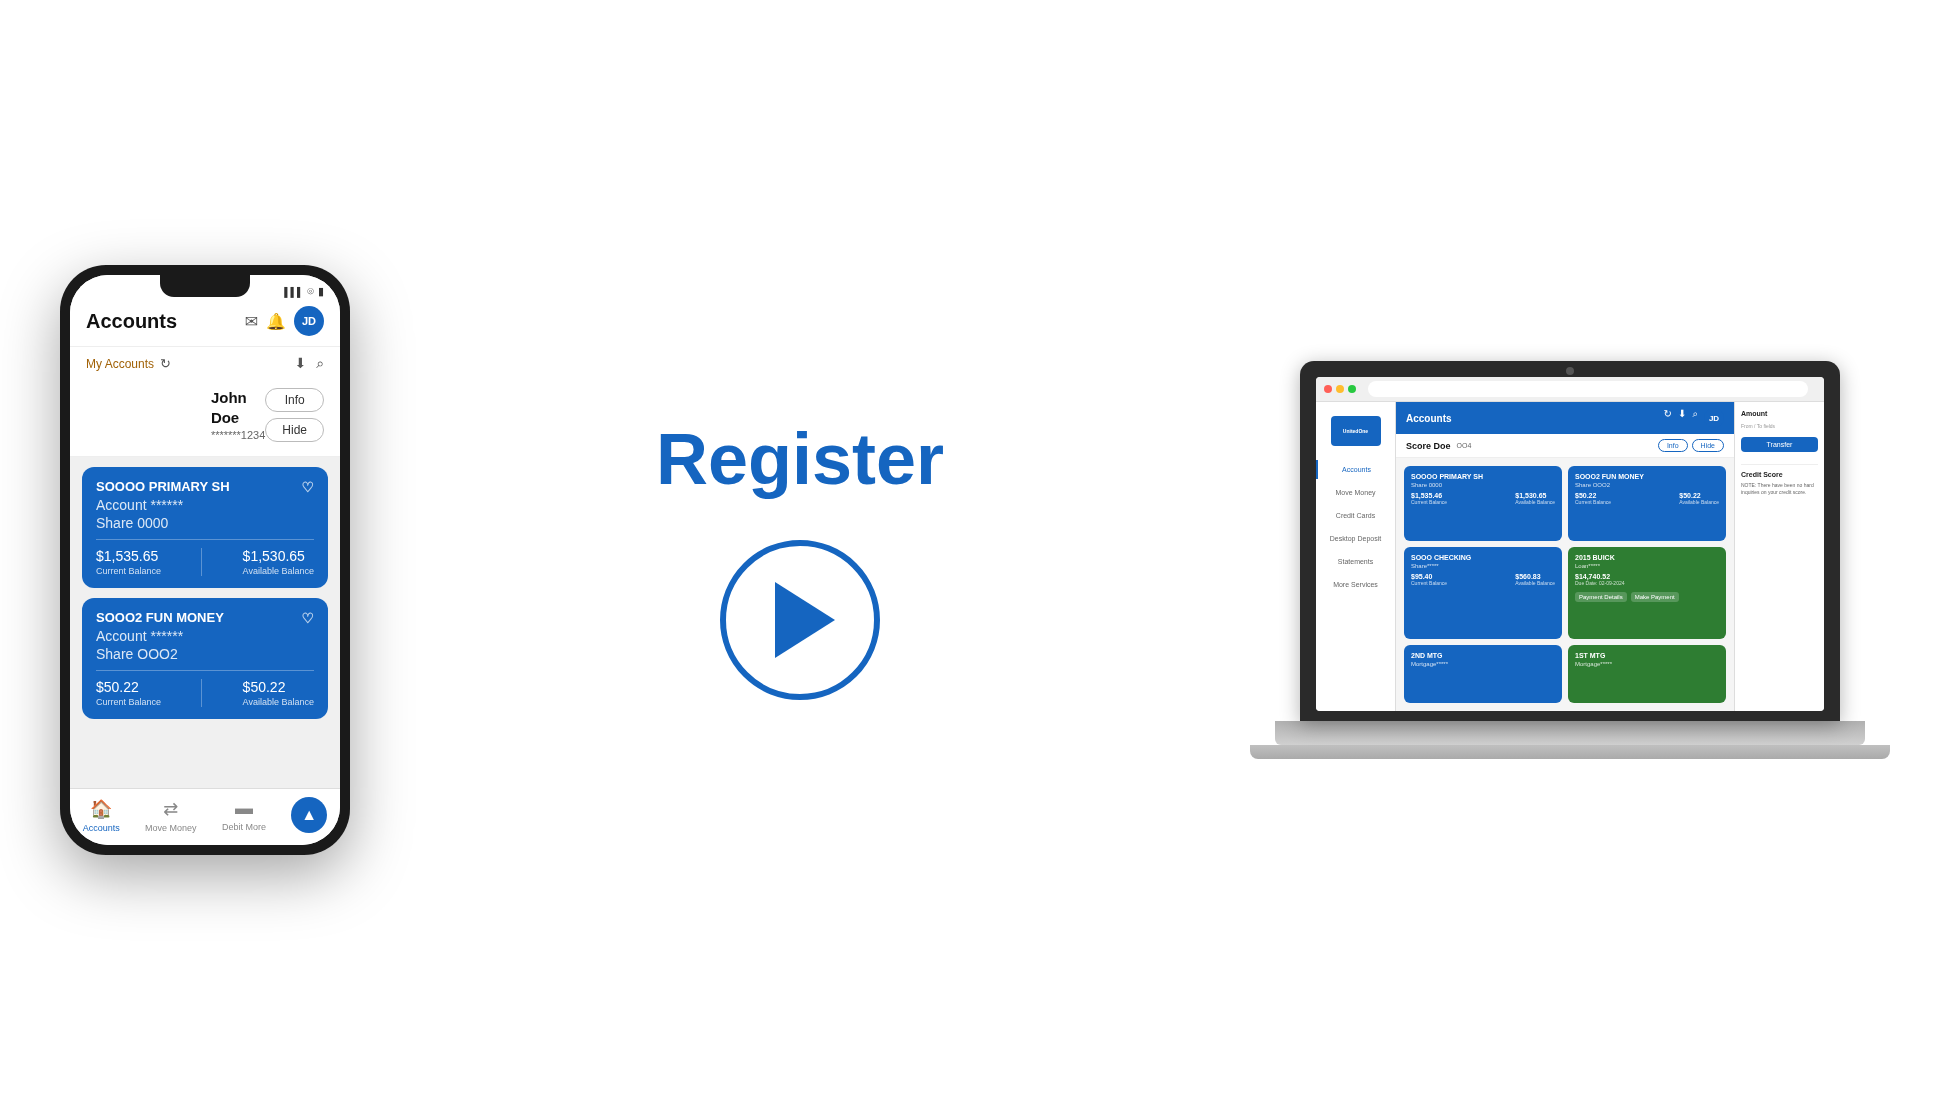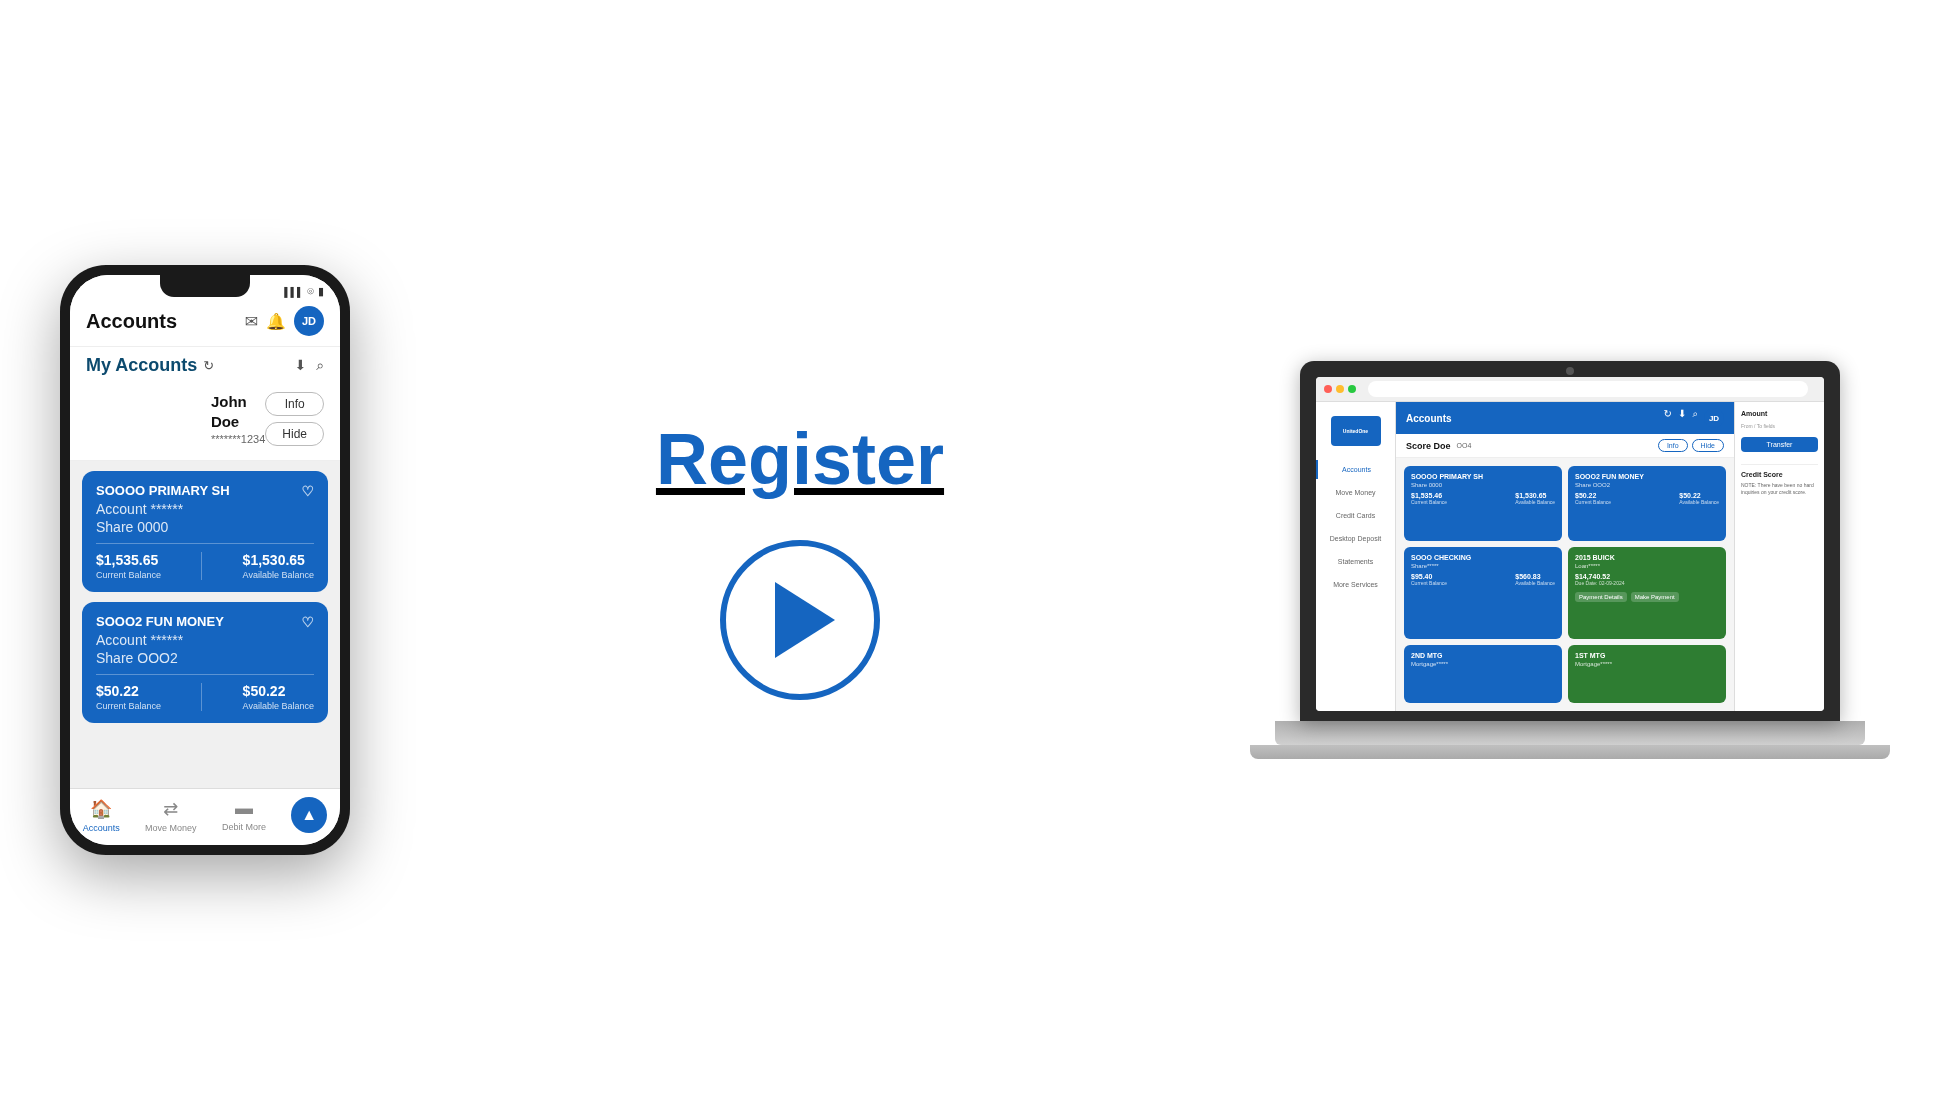--- a/index.html
+++ b/index.html
@@ -99,21 +99,21 @@
     }
 
     
     .my-accounts-bar {
       background: #fff;
       padding: 8px 16px;
       display: flex;
       justify-content: space-between;
       align-items: center;
     }
-    .my-accounts-label { font-size: 18px; font-weight: 700; color: #0c4a6e; }
+    .my-accounts-label { font-size: 12px; font-weight: 400; color: #a16207; }
     .my-accounts-icons { display: flex; gap: 10px; color: #555; font-size: 14px; }
 
     
     .user-info-row {
       background: #fff;
       padding: 8px 16px 14px;
       display: flex;
       justify-content: flex-end;
       align-items: flex-start;
       border-bottom: 1px solid #eee;
@@ -157,21 +157,21 @@
     }
     .card-sub { font-size: 14px; color: rgba(255,255,255,0.85); margin-bottom: 2px; }
     .card-balances {
       display: flex;
       justify-content: space-between;
       margin-top: 8px;
       padding-top: 8px;
       border-top: 1px solid rgba(255,255,255,0.3);
     }
     .bal-item { display: flex; flex-direction: column; gap: 2px; }
-    .bal-amount { font-size: 14px; font-weight: 700; }
+    .bal-amount { font-size: 14px; font-weight: 400; }
     .bal-label { font-size: 9px; color: rgba(255,255,255,0.8); }
     .heart-icon { font-size: 14px; color: rgba(255,255,255,0.7); }
 
     
     .phone-bottom-nav {
       background: #fff;
       border-top: 1px solid #ddd;
       display: flex;
       justify-content: space-around;
       align-items: center;
@@ -201,21 +201,20 @@
 
     
     .center-section {
       flex: 1;
       display: flex;
       flex-direction: column;
       align-items: center;
       justify-content: center;
       gap: 40px;
       padding: 0 40px;
-      text-decoration: underline;
     }
     .headline {
       text-align: center;
       font-size: 72px;
       font-weight: 900;
       color: #1565c0;
       line-height: 1.1;
     }
     .play-button-container {
       width: 160px;

